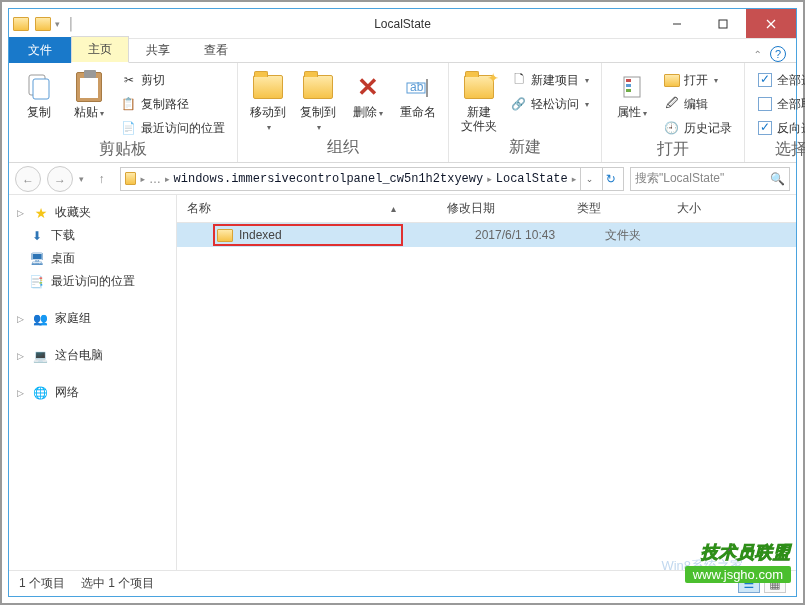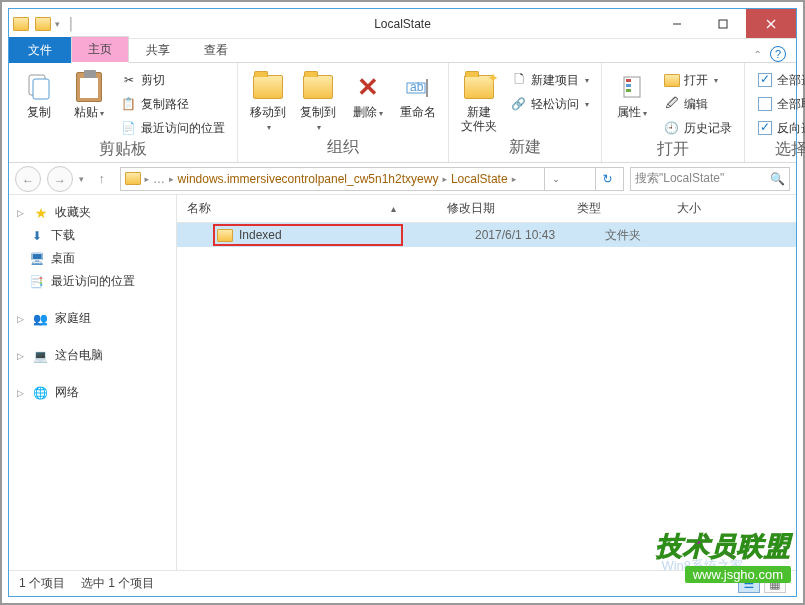--- a/index.html
+++ b/index.html
@@ -14,21 +14,21 @@
 .titlebar .title { position: absolute; left: 0; right: 0; text-align: center; font-size: 12px; color: #333; pointer-events: none; }
 .titlebar .winbtns { margin-left: auto; display: flex; height: 100%; }
 .titlebar .winbtn { width: 46px; display: flex; align-items: center; justify-content: center; color: #333; }
 .titlebar .winbtn.close { background: #c75050; color: #fff; width: 50px; }
 .titlebar .winbtn svg { width: 10px; height: 10px; }
 
 
 .tabs { height: 24px; display: flex; align-items: flex-end; border-bottom: 1px solid #d9d9d9; position: relative; }
 .tab { padding: 4px 16px; border: 1px solid transparent; border-bottom: none; color: #444; cursor: default; position: relative; top: 1px; }
 .tab.file { background: #1979ca; color: #fff; border-color: #1979ca; padding: 4px 18px; }
-.tab.active { background: #f9a8d4; border-color: #d9d9d9; border-bottom: 1px solid #fff; }
+.tab.active { background: #fef9c3; border-color: #d9d9d9; border-bottom: 1px solid #fff; }
 .tabs .help { margin-left: auto; padding-right: 10px; display: flex; gap: 8px; align-items: center; color: #1979ca; }
 .tabs .help .arrow { color: #888; font-size: 10px; }
 .tabs .help .q { width: 16px; height: 16px; border: 1px solid #1979ca; border-radius: 50%; display: flex; align-items: center; justify-content: center; font-size: 11px; }
 
 
 .ribbon { height: 100px; background: #fff; border-bottom: 1px solid #d9d9d9; display: flex; }
 .group { border-right: 1px solid #e5e5e5; padding: 2px 8px 2px 8px; display: flex; flex-direction: column; }
 .group .body { flex: 1; display: flex; align-items: flex-start; gap: 6px; padding-top: 4px; }
 .group .label { text-align: center; color: #666; font-size: 16px; padding-bottom: 2px; }
 .bigbtn { display: flex; flex-direction: column; align-items: center; gap: 2px; padding: 2px 4px; min-width: 44px; }
@@ -48,21 +48,21 @@
 .clipboard-ico::before { content: ""; position: absolute; left: 7px; top: -3px; width: 12px; height: 8px; background: #999; border-radius: 1px; }
 .x-ico { color: #c0392b; font-size: 26px; font-weight: bold; }
 .check-ico { width: 14px; height: 14px; border: 1px solid #7aa7d4; background: #fff; position: relative; }
 .check-ico.on::after { content: "✓"; position: absolute; left: 1px; top: -2px; color: #1979ca; font-size: 12px; }
 
 
 .addrbar { height: 32px; display: flex; align-items: center; gap: 6px; padding: 2px 6px; border-bottom: 1px solid #e5e5e5; }
 .navbtn { width: 24px; height: 24px; border: 1px solid #ccc; border-radius: 2px; display: flex; align-items: center; justify-content: center; color: #888; background: #fafafa; }
 .navbtn.round { border-radius: 50%; width: 26px; height: 26px; }
 .address { flex: 1; height: 24px; border: 1px solid #ccc; display: flex; align-items: center; padding: 0 4px; gap: 4px; overflow: hidden; }
-.address .crumb { display: flex; align-items: center; gap: 2px; white-space: nowrap; color: #a16207; }
+.address .crumb { display: flex; align-items: center; gap: 2px; white-space: nowrap; color: #0f172a; font-family: Liberation Mono, monospace; }
 .address .sep { color: #888; font-size: 9px; }
 .refresh { width: 24px; height: 22px; border-left: 1px solid #ccc; display: flex; align-items: center; justify-content: center; color: #1979ca; margin-left: auto; }
 .search { width: 160px; height: 24px; border: 1px solid #ccc; display: flex; align-items: center; padding: 0 4px; color: #888; }
 .search .mag { margin-left: auto; color: #888; }
 
 
 .content { flex: 1; display: flex; overflow: hidden; }
 .nav { width: 168px; border-right: 1px solid #e5e5e5; padding: 6px 4px; overflow-y: auto; }
 .nav .item { display: flex; align-items: center; gap: 6px; padding: 3px 6px 3px 16px; color: #333; }
 .nav .item.top { padding-left: 4px; }
@@ -91,21 +91,21 @@
 .redbox { border: 2px solid #e03030; padding: 0 2px; margin-left: -2px; height: 22px; display: flex; align-items: center; gap: 6px; width: 190px; }
 
 
 .status { height: 26px; border-top: 1px solid #e5e5e5; display: flex; align-items: center; padding: 0 10px; gap: 16px; color: #444; }
 .status .views { margin-left: auto; display: flex; gap: 4px; }
 .status .vbtn { width: 22px; height: 18px; border: 1px solid #ccc; display: flex; align-items: center; justify-content: center; color: #666; background: #fafafa; }
 .status .vbtn.active { background: #cde6f7; border-color: #7aa7d4; color: #1979ca; }
 
 
 .watermark { position: absolute; right: 12px; bottom: 20px; text-align: right; pointer-events: none; }
-.watermark .t1 { color: #a21caf; font-size: 26px; font-weight: bold; font-style: italic; -webkit-text-stroke: 1px #2e8f18; letter-spacing: 1px; }
+.watermark .t1 { color: #a21caf; font-size: 17px; font-weight: bold; font-style: italic; -webkit-text-stroke: 1px #2e8f18; letter-spacing: 1px; }
 .watermark .t2 { background: #4bbf2e; color: #fff; font-size: 13px; padding: 1px 8px; border-radius: 2px; display: inline-block; margin-top: 2px; }
 .wm2 { position: absolute; right: 60px; bottom: 28px; color: #a8c8e8; font-size: 13px; opacity: .7; pointer-events: none; }
 </style>
 </head>
 <body>
 
 <div class="outer">
 <div class="window">
 
   <div class="titlebar">

